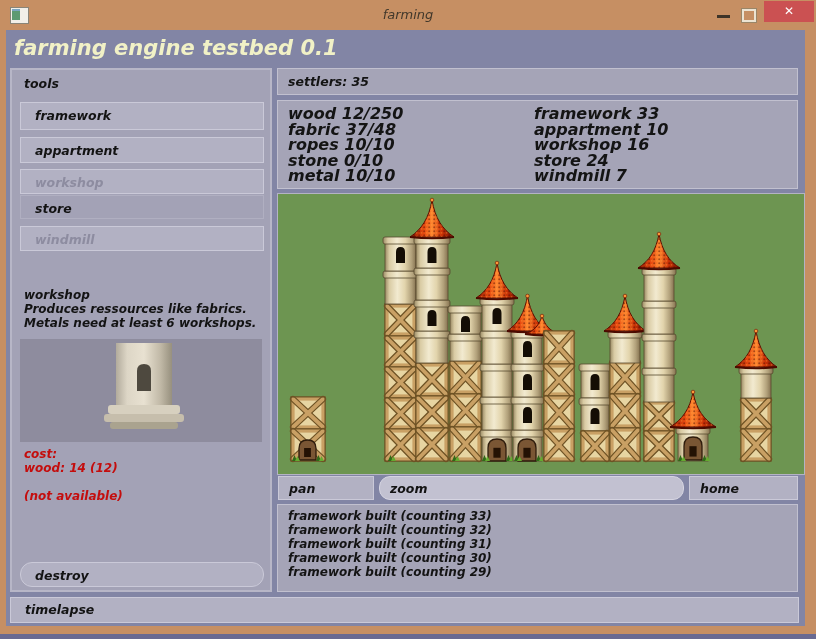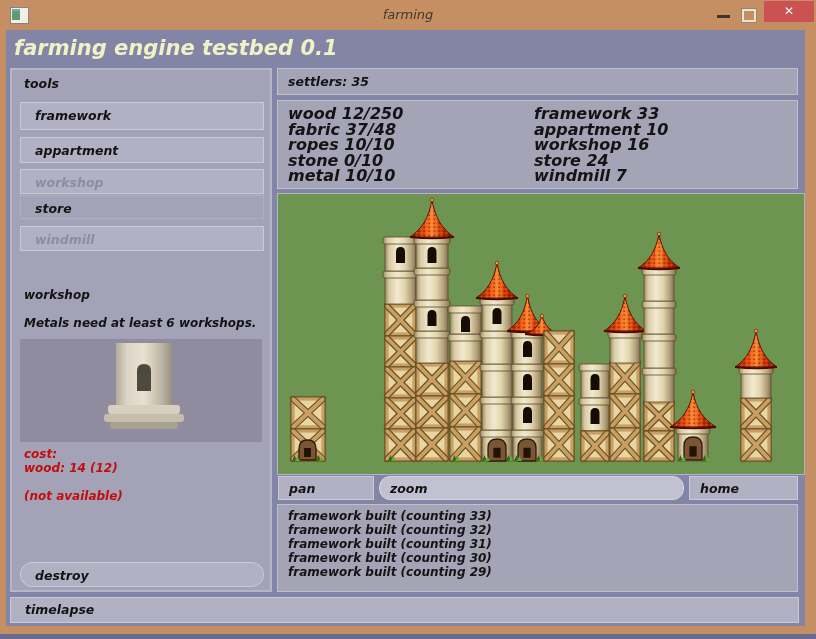--- a/index.html
+++ b/index.html
@@ -78,20 +78,21 @@
   <div class="abs panel tools-panel">
     <div class="abs lbl tools-lbl">tools</div>
 
     <div class="abs btn tool-btn" style="top:67px;height:26px;">appartment</div>
     <div class="abs btn tool-btn" style="top:32px;height:28px;">framework</div>
     <div class="abs btn tool-btn disabled" style="top:99px;height:25px;">workshop</div>
     <div class="abs btn tool-btn disabled" style="top:156px;height:25px;">windmill</div>
     <div class="abs btn tool-btn pressed" style="top:125px;height:24px;">store</div>
 
     <div class="abs lbl sel-line" style="top:218px;">workshop</div>
+    <div class="abs lbl sel-line" style="top:232px;">Produces ressources like fabrics.</div>
     <div class="abs lbl sel-line" style="top:246px;">Metals need at least 6 workshops.</div>
 
     <div class="abs preview">
       <svg width="242" height="103" xmlns="http://www.w3.org/2000/svg">
         <defs>
           <linearGradient id="prevG" x1="0" y1="0" x2="1" y2="0">
             <stop offset="0" stop-color="#b2ab9c"></stop>
             <stop offset="0.2" stop-color="#ddd6c6"></stop>
             <stop offset="0.5" stop-color="#e8e1d1"></stop>
             <stop offset="0.8" stop-color="#c0b8a6"></stop>

